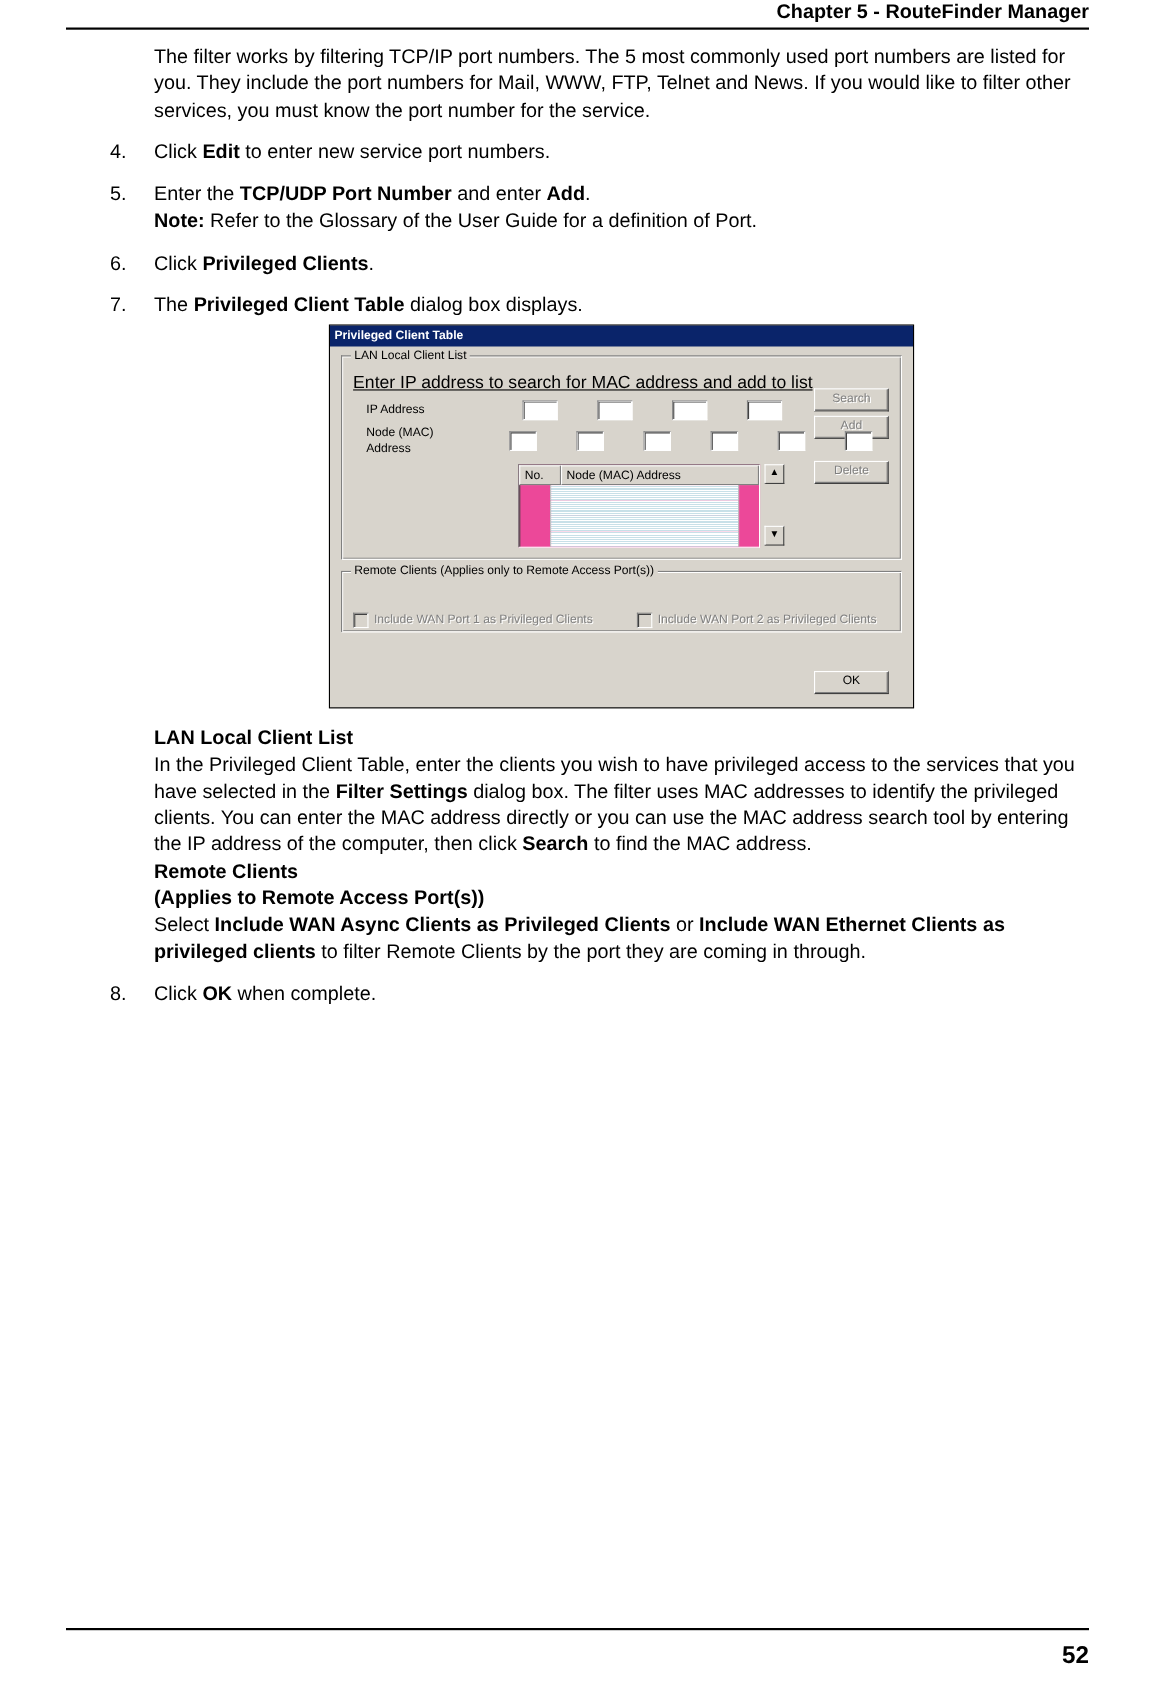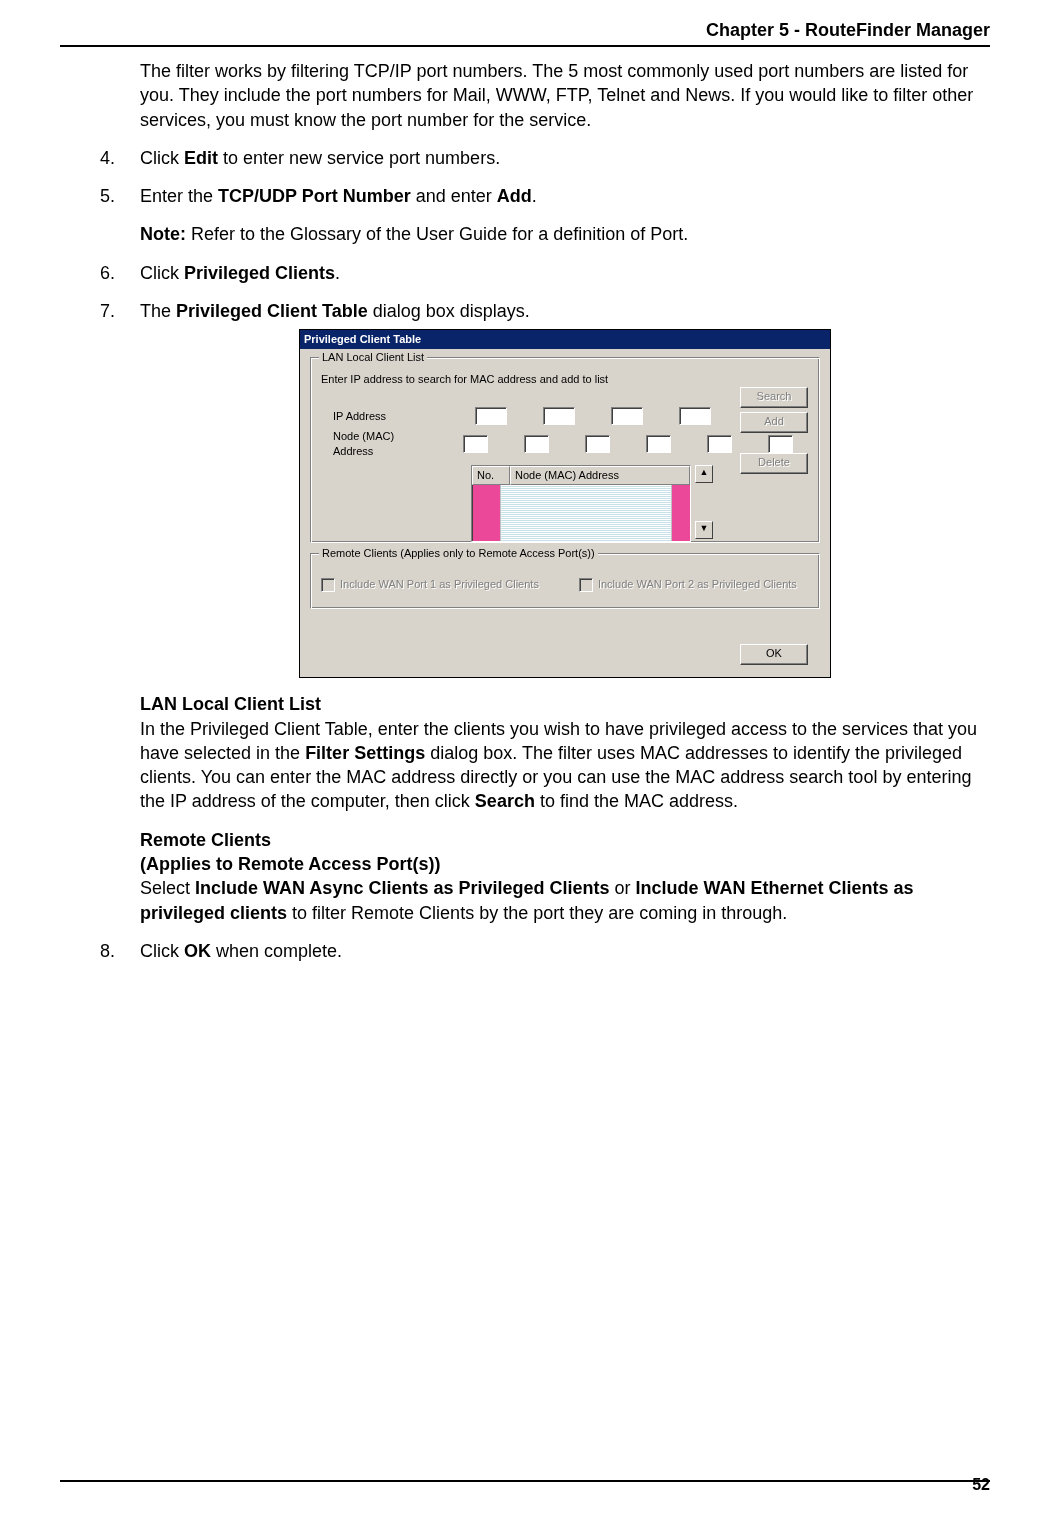--- a/index.html
+++ b/index.html
@@ -7,21 +7,21 @@
     padding: 0;
     background: #fff;
     font-family: Arial, Helvetica, sans-serif;
     color: #000;
     width: 1050px;
   }
   .page {
     width: 1050px;
     min-height: 1530px;
     box-sizing: border-box;
-    padding: 20px 60px 20px 60px;
+    padding: 0 60px 20px 60px;
     position: relative;
   }
   .header {
     text-align: right;
     font-weight: bold;
     font-size: 18px;
     padding-bottom: 4px;
   }
   .header-rule {
     border: none;
@@ -42,21 +42,20 @@
   }
   .num-item .num {
     width: 40px;
     flex: none;
     margin-left: 40px;
   }
   .num-item .body {
     flex: 1;
   }
   .sub-para {
-    margin-top: 14px;
   }
   
   .dialog-wrap {
     width: 530px;
     margin: 6px auto 14px auto;
     border: 1px solid #000;
     background: #d8d4cc;
     font-family: "Tahoma", "MS Sans Serif", sans-serif;
     font-size: 11px;
     color: #000;
@@ -180,21 +179,21 @@
   .scroll-col {
     display: flex;
     flex-direction: column;
     justify-content: space-between;
     height: 74px;
     margin-left: 2px;
   }
   .remote-row {
     display: flex;
     gap: 40px;
-    margin-top: 9px;
+    margin-top: 22px;
   }
   .chk {
     display: flex;
     align-items: center;
     color: #808080;
     text-shadow: 1px 1px 0 #fff;
     font-size: 11px;
   }
   .chk .box {
     width: 12px;
@@ -217,23 +216,23 @@
     border-top: 2px solid #000;
     margin: 0;
     position: absolute;
     left: 60px;
     right: 60px;
     bottom: 48px;
   }
   .page-number {
     position: absolute;
     right: 60px;
-    bottom: 36px;
+    bottom: 12px;
     font-weight: bold;
-    font-size: 16px;
+    font-size: 22px;
   }
 </style>
 </head>
 <body>
 
 <div class="page">
 
   <div class="header">Chapter 5 - RouteFinder Manager</div>
   <hr class="header-rule">
 
@@ -278,21 +277,21 @@
 
           <div class="side-btns">
             <div class="win-btn disabled">Search</div>
             <div class="win-btn disabled">Add</div>
             <div style="height:12px"></div>
             <div class="win-btn disabled">Delete</div>
           </div>
 
           <div class="groupbox" style="height:160px;">
             <div class="legend">LAN Local Client List</div>
-            <div style="font-size:11px;margin-bottom:20px;">Enter IP address to search for MAC address and add to list</div>
+            <div style="font-size:16px;margin-bottom:4px;text-decoration:underline;">Enter IP address to search for MAC address and add to list</div>
 
             <div class="form-row">
               <div class="lbl">IP Address</div>
               <div class="octet"></div>
               <div class="octet"></div>
               <div class="octet"></div>
               <div class="octet"></div>
             </div>
             <div class="form-row">
               <div class="lbl">Node (MAC) Address</div>

